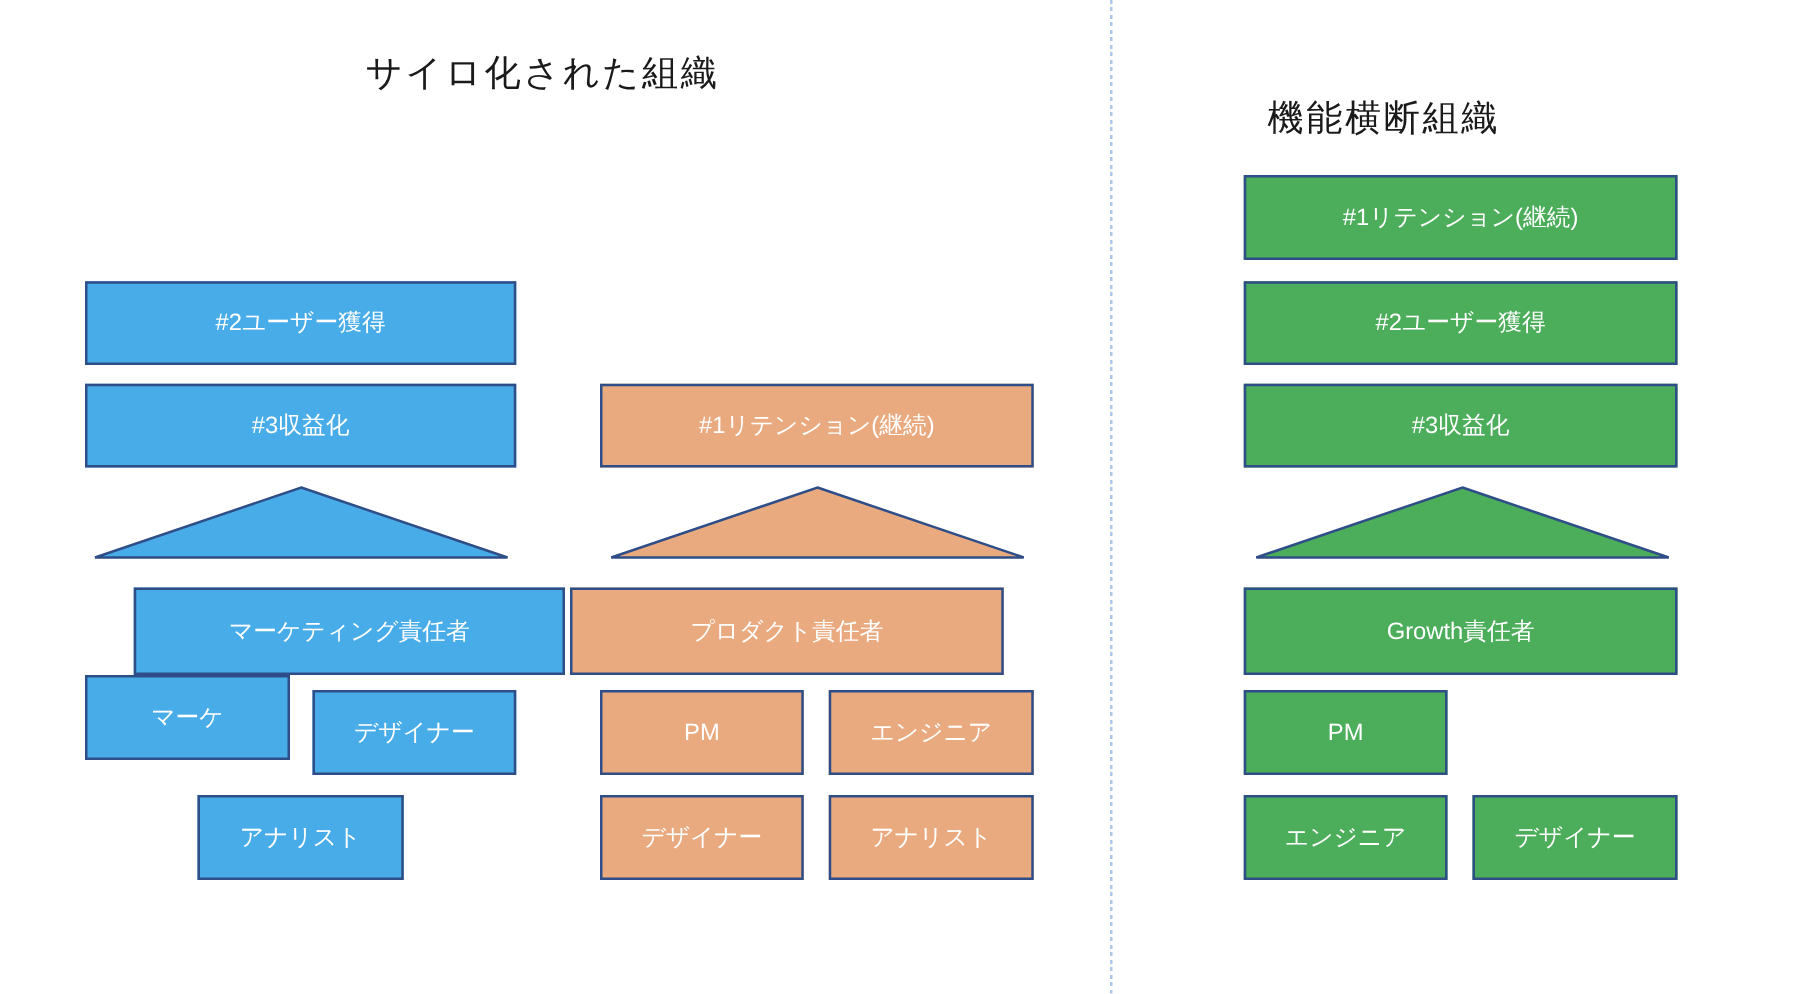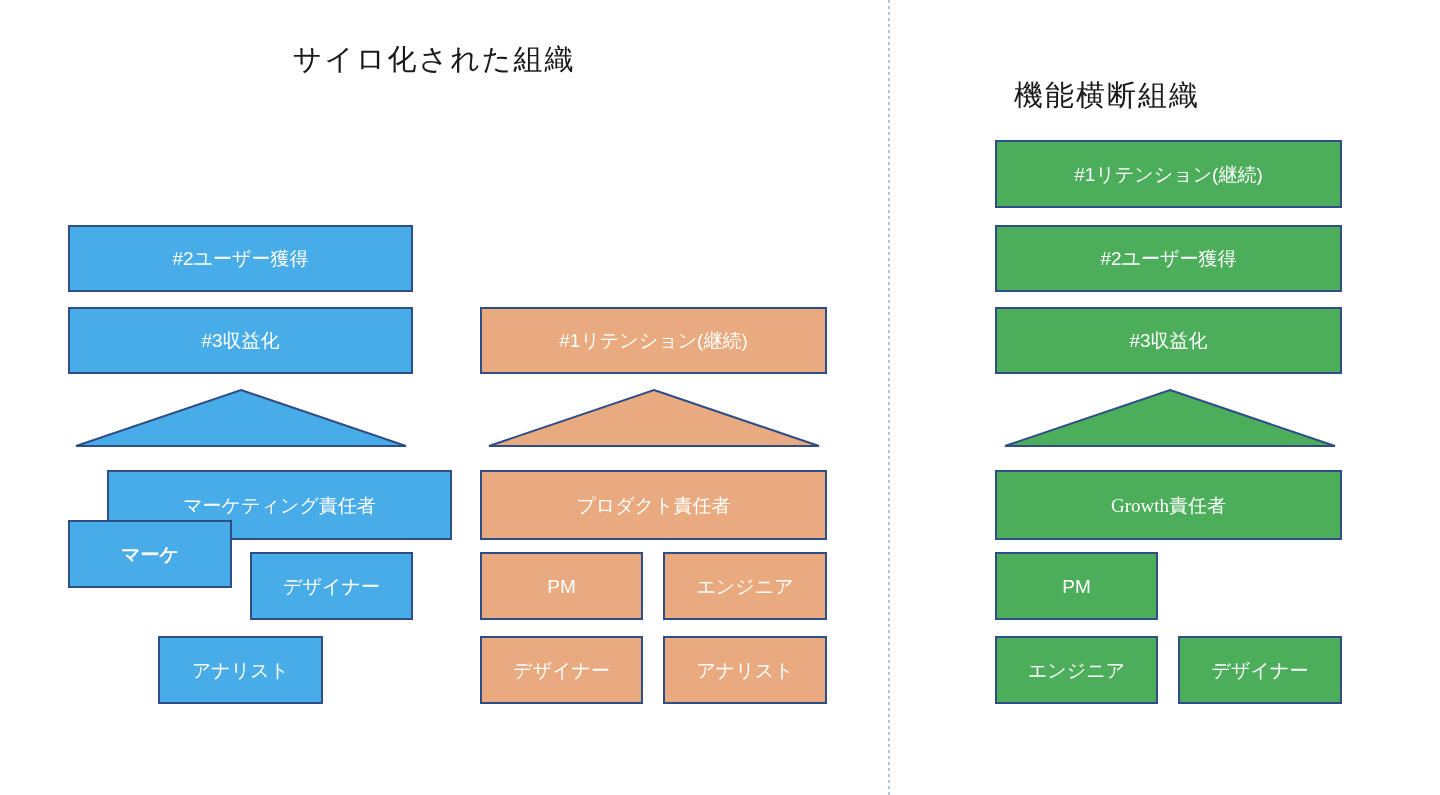--- a/index.html
+++ b/index.html
@@ -71,42 +71,42 @@
   <div class="divider"></div>
 
   <div class="box blue" style="left:68px; top:225px; width:345px; height:67px;">#2ユーザー獲得</div>
   <div class="box blue" style="left:68px; top:307px; width:345px; height:67px;">#3収益化</div>
 
   <svg class="tri blue-tri" style="left:73px; top:388px;" width="336" height="60" viewBox="0 0 336 60">
     <polygon points="168,2 333,58 3,58"></polygon>
   </svg>
 
   <div class="box blue" style="left:68px; top:470px; width:345px; height:70px;margin-left:39px;">マーケティング責任者</div>
-  <div class="box blue" style="left:68px; top:520px; width:164px; height:68px;font-weight:bold;">マーケ</div>
+  <div class="box blue" style="left:68px; top:540px; width:164px; height:68px;">マーケ</div>
   <div class="box blue" style="left:250px; top:552px; width:163px; height:68px;">デザイナー</div>
   <div class="box blue" style="left:158px; top:636px; width:165px; height:68px;">アナリスト</div>
 
   <div class="box orange" style="left:480px; top:307px; width:347px; height:67px;">#1リテンション(継続)</div>
 
   <svg class="tri orange-tri" style="left:486px; top:388px;" width="336" height="60" viewBox="0 0 336 60">
     <polygon points="168,2 333,58 3,58"></polygon>
   </svg>
 
-  <div class="box orange" style="left:480px; top:470px; width:347px; height:70px;text-align:right;">プロダクト責任者</div>
+  <div class="box orange" style="left:456px; top:470px; width:347px; height:70px;text-align:right;">プロダクト責任者</div>
   <div class="box orange" style="left:480px; top:552px; width:163px; height:68px;">PM</div>
   <div class="box orange" style="left:663px; top:552px; width:164px; height:68px;">エンジニア</div>
   <div class="box orange" style="left:480px; top:636px; width:163px; height:68px;">デザイナー</div>
   <div class="box orange" style="left:663px; top:636px; width:164px; height:68px;">アナリスト</div>
 
   <div class="box green" style="left:995px; top:140px; width:347px; height:68px;">#1リテンション(継続)</div>
   <div class="box green" style="left:995px; top:225px; width:347px; height:67px;">#2ユーザー獲得</div>
   <div class="box green" style="left:995px; top:307px; width:347px; height:67px;">#3収益化</div>
 
   <svg class="tri green-tri" style="left:1002px; top:388px;" width="336" height="60" viewBox="0 0 336 60">
     <polygon points="168,2 333,58 3,58"></polygon>
   </svg>
 
-  <div class="box green" style="left:995px; top:470px; width:347px; height:70px;font-family:Liberation Serif, serif;">Growth責任者</div>
+  <div class="box green" style="left:995px; top:470px; width:347px; height:70px;">Growth責任者</div>
   <div class="box green" style="left:995px; top:552px; width:163px; height:68px;">PM</div>
   <div class="box green" style="left:995px; top:636px; width:163px; height:68px;">エンジニア</div>
   <div class="box green" style="left:1178px; top:636px; width:164px; height:68px;">デザイナー</div>
 
 </div>
 
 </body></html>

